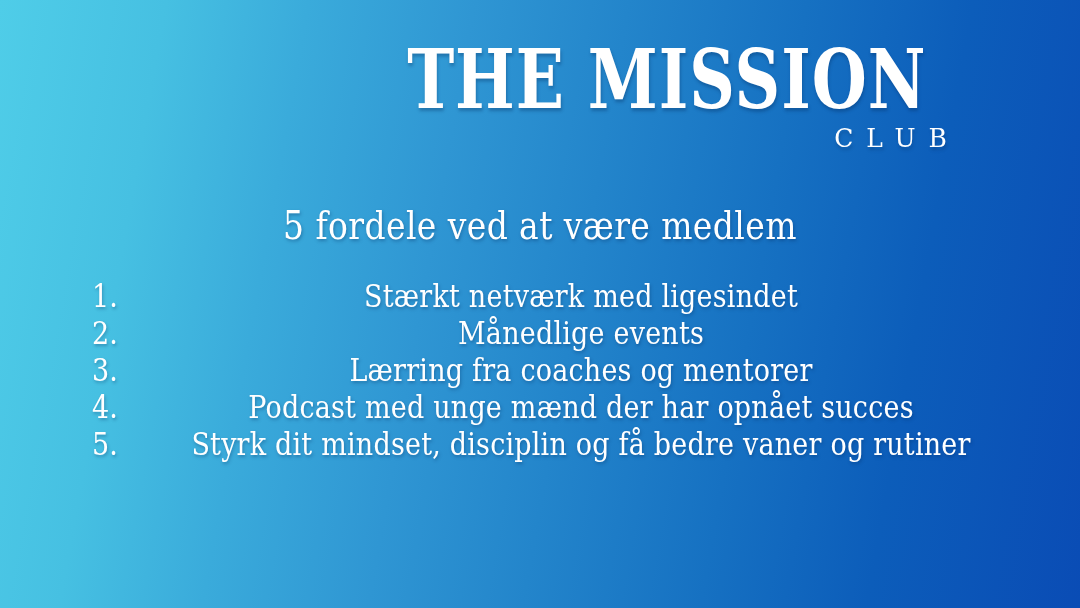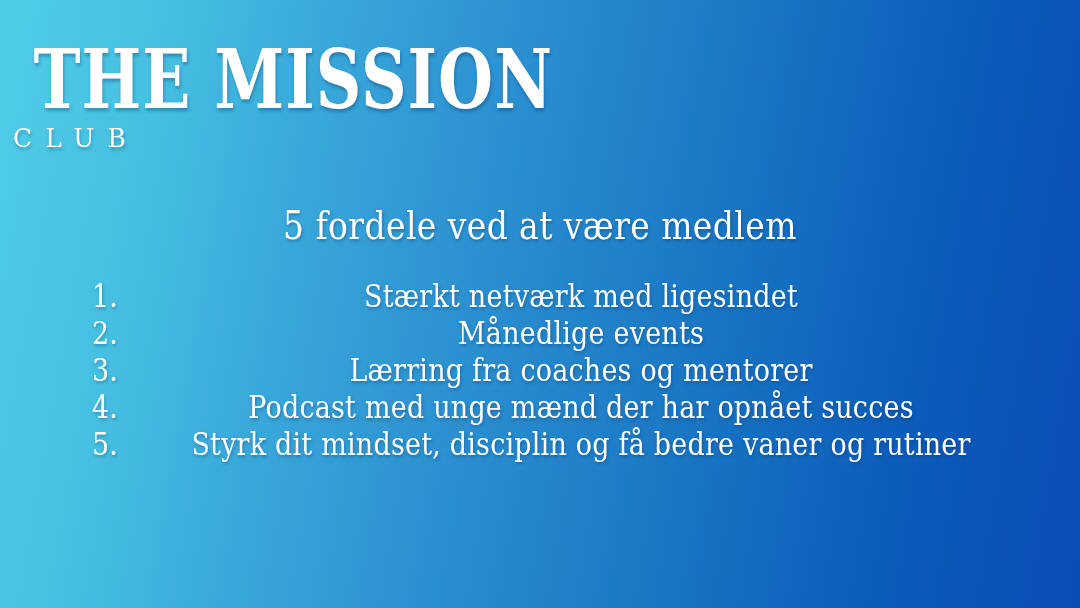--- a/index.html
+++ b/index.html
@@ -23,21 +23,21 @@
       #0a4cb5 100%);
     position:relative;
   }
 
   
   .logo-block {
     position:absolute;
     top:40px;
     left:0;
     width:960px;
-    text-align:left;
+    text-align:right;
   }
 
   .logo-wordmark {
     font-family:"DejaVu Serif", serif;
     font-size:68px;
     font-weight:700;
     line-height:0.95;
     letter-spacing:1px;
     color:#ffffff;
     transform:scaleY(1.22) scaleX(0.93);

